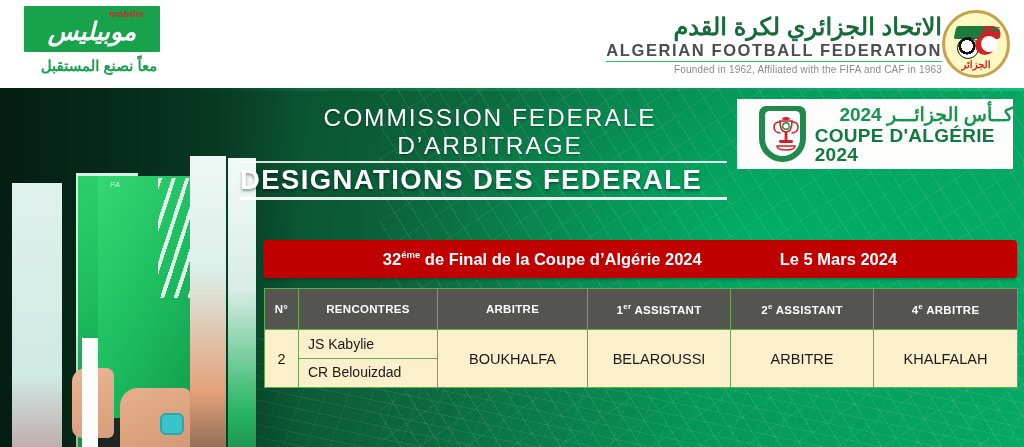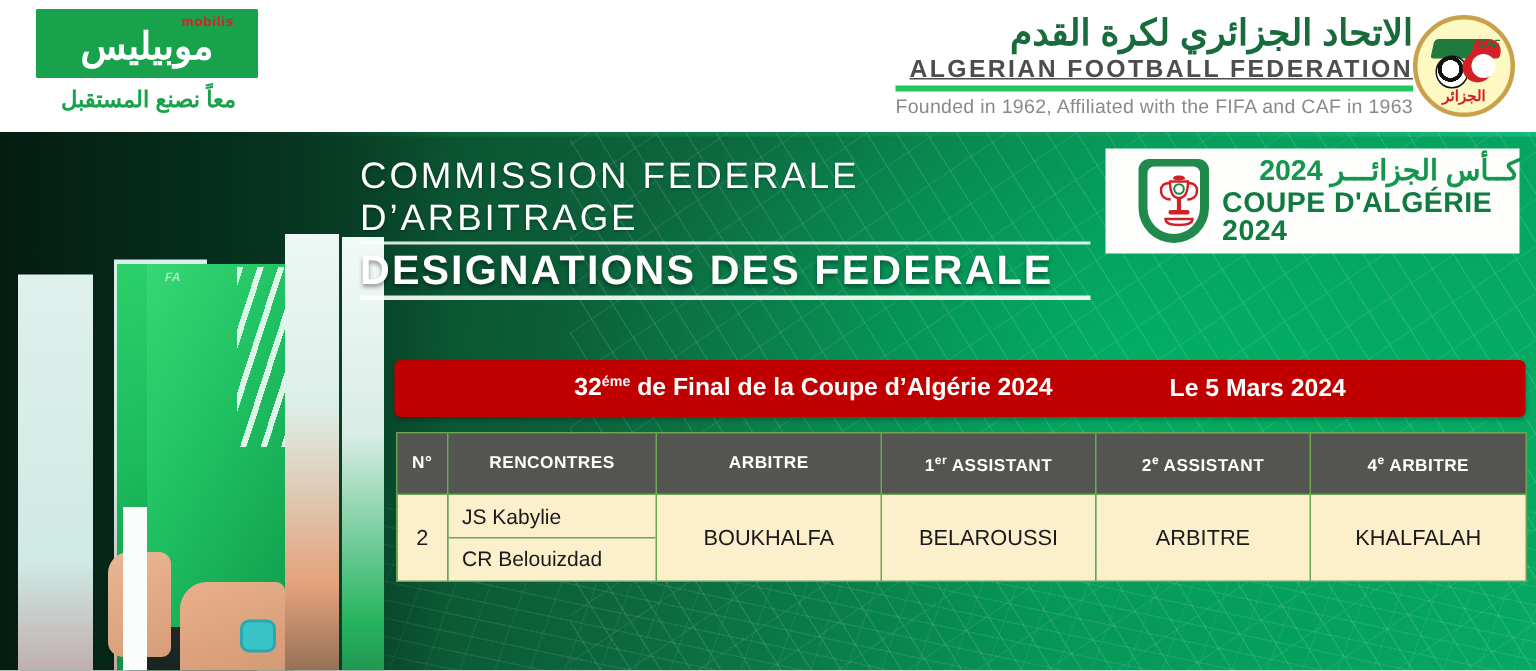--- a/index.html
+++ b/index.html
@@ -4,30 +4,30 @@
 <style>
   html,body{margin:0;padding:0;background:#ffffff;}
   body{width:1024px;height:447px;overflow:hidden;font-family:"Liberation Sans",sans-serif;}
 
   .page{position:relative;width:1024px;height:447px;overflow:hidden;background:#fff;}
 
   
   .top-header{position:absolute;left:0;top:0;width:1024px;height:88px;background:#ffffff;}
 
   .mobilis{position:absolute;left:24px;top:6px;width:150px;}
-  .mobilis-box{position:relative;width:148px;height:46px;background:#18A24B;border-radius:1px;}
+  .mobilis-box{position:relative;width:136px;height:46px;background:#18A24B;border-radius:1px;font-style:italic;}
   .mobilis-mini{position:absolute;right:16px;top:3px;font-size:9px;color:#E21B26;font-weight:bold;letter-spacing:.5px;}
   .mobilis-ar{position:absolute;left:0;right:0;top:9px;text-align:center;color:#fff;font-size:25px;font-weight:bold;direction:rtl;line-height:32px;}
   .mobilis-tag{margin-top:5px;text-align:center;color:#18A24B;font-size:15px;font-weight:bold;direction:rtl;}
 
   .faf{position:absolute;right:14px;top:4px;height:80px;display:flex;align-items:center;}
   .faf-text{text-align:right;}
   .faf-ar{color:#186B3A;font-size:24px;font-weight:bold;direction:rtl;line-height:26px;letter-spacing:1px;}
-  .faf-en{color:#4d4d4d;font-size:16.5px;font-weight:bold;letter-spacing:1.6px;line-height:20px;border-bottom:4px solid #22c55e;padding-bottom:1px;text-decoration:underline;}
-  .faf-sub{color:#8a8a8a;font-size:13px;letter-spacing:.2px;margin-top:2px;}
+  .faf-en{color:#4d4d4d;font-size:16.5px;font-weight:bold;letter-spacing:1.6px;line-height:20px;border-bottom:1px solid #22c55e;padding-bottom:1px;}
+  .faf-sub{color:#8a8a8a;font-size:10px;letter-spacing:.2px;margin-top:2px;}
   .faf-crest{position:relative;width:68px;height:68px;border-radius:50%;
        background:#fef9c3;border:3px solid #C9A14A;box-sizing:border-box;}
   .crest-swoosh{position:absolute;left:10px;top:13px;width:46px;height:13px;
        background:linear-gradient(100deg,#1F7A3E 0 58%,#D32027 58% 100%);
        border-radius:3px 10px 2px 2px;transform:skewX(-12deg);}
   .crest-caf{position:absolute;right:7px;top:13px;font-size:7px;color:#1F7A3E;font-weight:bold;font-style:italic;}
   .crest-ball{position:absolute;left:12px;top:24px;width:22px;height:22px;border-radius:50%;
        background:radial-gradient(circle at 45% 40%,#fff 0 36%,#111 37% 52%,#fff 53% 100%);
        border:1.5px solid #111;box-sizing:border-box;}
   .crest-crescent{position:absolute;right:12px;top:22px;width:20px;height:20px;border-radius:50%;
@@ -72,21 +72,21 @@
       background:linear-gradient(160deg,#eab693 0%,#d79d79 100%);border-radius:14px 8px 6px 10px;}
   .ph-short{position:absolute;left:86px;top:330px;width:86px;height:117px;background:linear-gradient(180deg,#1d2a26 0%,#0f1614 100%);}
   .ph-watch{position:absolute;left:160px;top:325px;width:24px;height:22px;border-radius:6px;background:#39c5c8;border:2px solid #2aa8b0;box-sizing:border-box;}
   .ph-d{left:190px;top:68px;width:36px;height:379px;background:linear-gradient(180deg,#eef7f4 0%,#dcefe9 30%,#e3a17a 62%,#1a241f 100%);}
   .ph-e{left:228px;top:70px;width:28px;height:377px;background:linear-gradient(180deg,#f2faf7 0%,#d9ece6 35%,#26b45f 68%,#10492c 100%);}
   .ph-white1{position:absolute;left:82px;top:250px;width:16px;height:197px;background:#fbfdfc;}
 
   
   .titles{position:absolute;left:240px;top:104px;width:500px;}
   .title1{color:#ffffff;font-size:24.5px;font-weight:normal;letter-spacing:1.9px;line-height:28px;
-     text-shadow:0 1px 2px rgba(0,0,0,.35);}
+     text-shadow:0 1px 2px rgba(0,0,0,.35);text-align:center;}
   .title-rule{width:487px;height:2px;background:rgba(255,255,255,.85);margin:1px 0 2px 0;}
   .title2{color:#ffffff;font-size:27.5px;font-weight:bold;letter-spacing:1.4px;line-height:30px;
      text-shadow:0 2px 3px rgba(0,0,0,.4);}
   .title-rule2{width:487px;height:3px;background:rgba(255,255,255,.9);margin-top:2px;}
 
   
   .cup{position:absolute;left:737px;top:99px;width:276px;height:70px;background:#fdfdfb;
      display:flex;align-items:center;padding-left:22px;box-sizing:border-box;gap:9px;}
   .cup-shield{position:relative;width:54px;height:56px;
      background:#1F8A4C;border-radius:8px 8px 26px 26px;}

